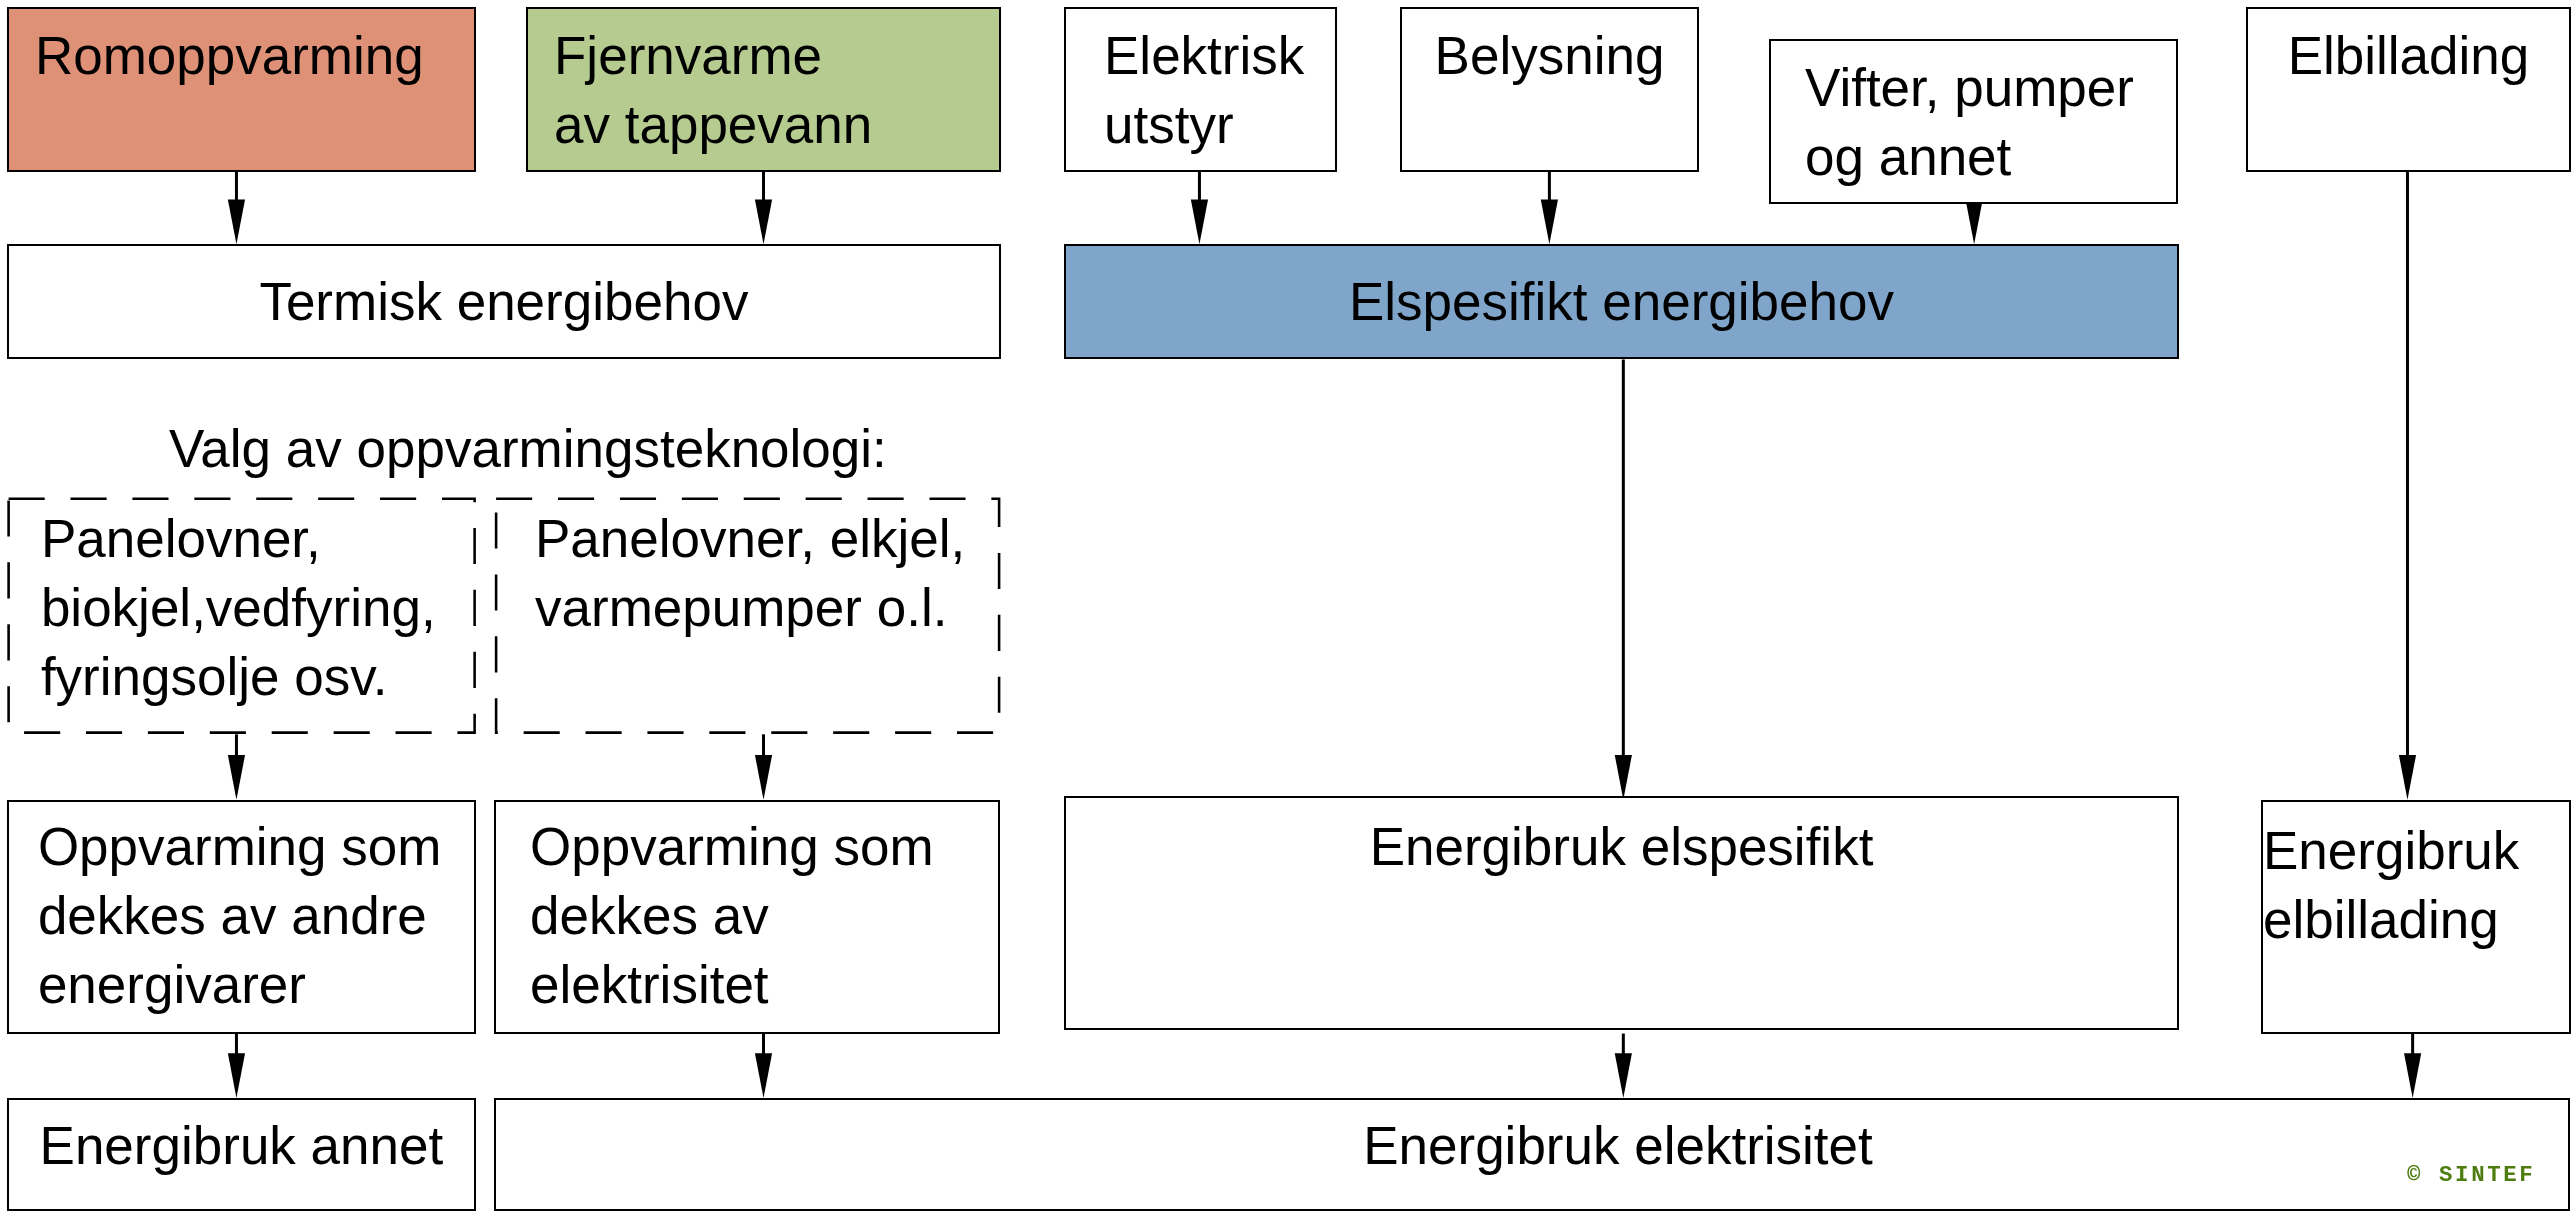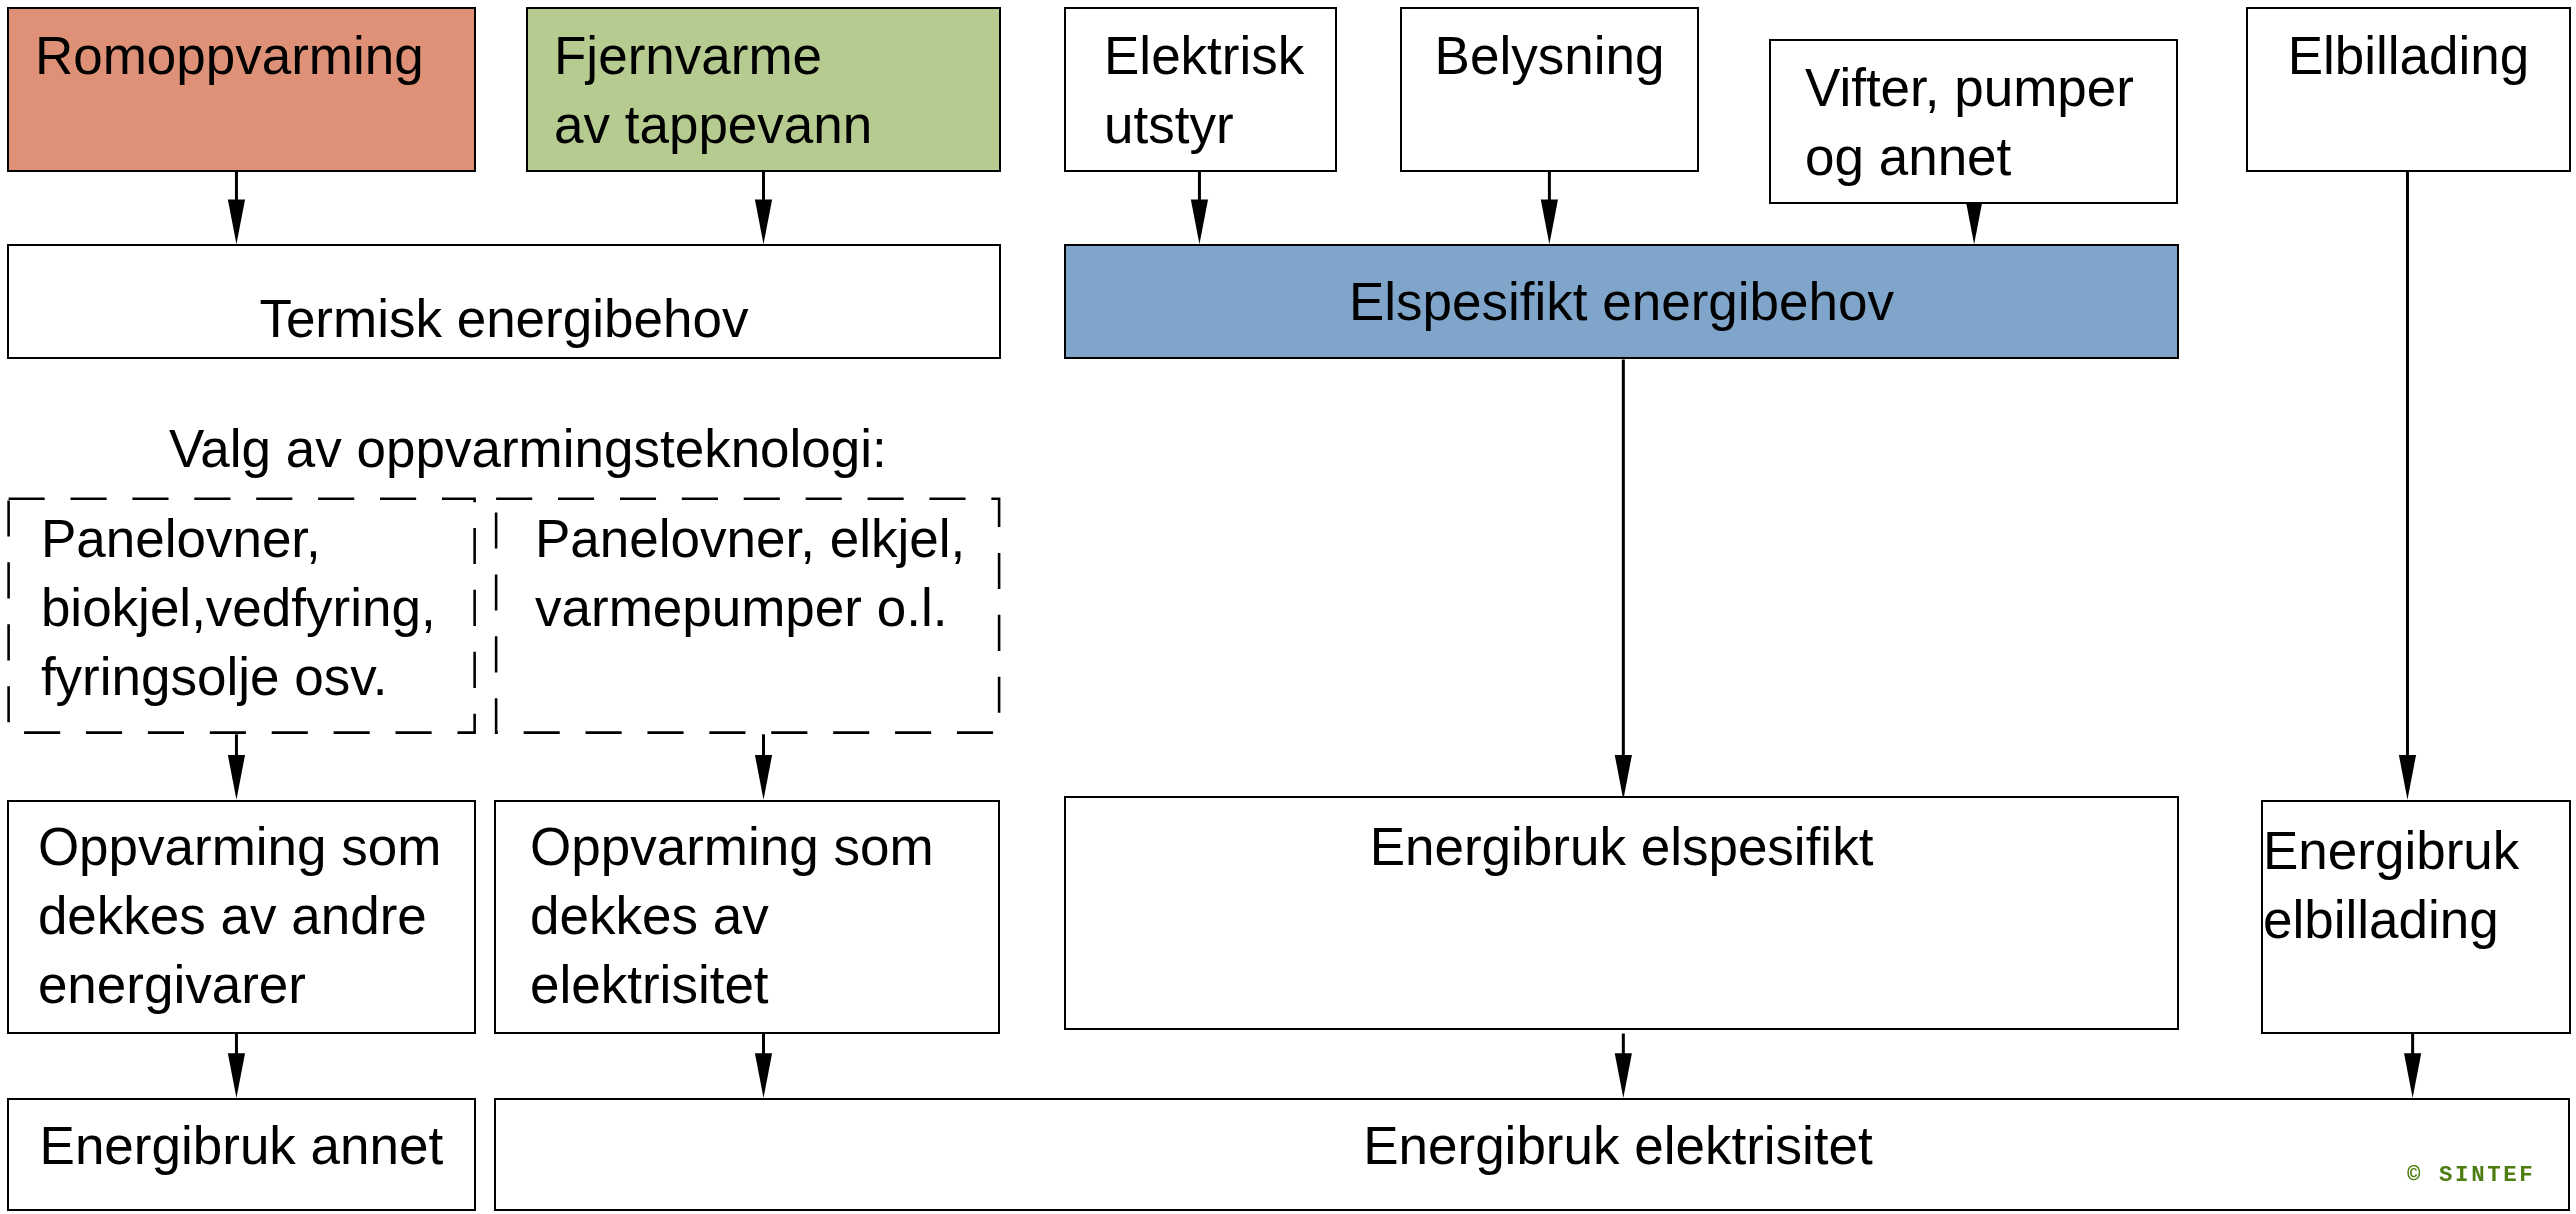--- a/index.html
+++ b/index.html
@@ -13,21 +13,21 @@
   .box{position:absolute;border:2.6px solid #000;box-sizing:border-box;background:#fff;
        font-size:53px;line-height:69px;}
   .ln{white-space:nowrap;}
   .nobord{border:none;background:transparent;}
   .b-rom{left:6.9px;top:6.9px;width:469px;height:165px;padding:12px 0 0 26px;}
   .b-tap{left:526px;top:6.9px;width:475px;height:165px;padding:12px 0 0 26px;}
   .b-elek{left:1064px;top:6.9px;width:273px;height:165px;padding:12px 0 0 38px;}
   .b-bely{left:1400px;top:6.9px;width:299px;height:165px;padding-top:12px;text-align:center;}
   .b-vift{left:1769px;top:6.9px;width:409px;height:165px;padding:12px 0 0 34px;margin-top:32px;}
   .b-elbil{left:2246px;top:6.9px;width:325px;height:165px;padding-top:12px;text-align:center;}
-  .b-term{left:6.9px;top:244px;width:994px;height:115px;padding-top:38px;text-align:center;}
+  .b-term{left:6.9px;top:244px;width:994px;height:115px;padding-top:21px;text-align:center;}
   .b-elsp{left:1064px;top:244px;width:1115px;height:115px;padding-top:20.6px;text-align:center;}
   .heading{position:absolute;left:6.9px;top:414px;width:994px;padding-left:24px;
            text-align:center;font-size:53px;line-height:69px;white-space:nowrap;}
   .b-fjern{left:6.9px;top:497px;width:469px;height:237px;padding:6.9px 0 0 34px;}
   .b-panel{left:494px;top:497px;width:506px;height:237px;padding:6.9px 0 0 41px;}
   .b-oppandre{left:6.9px;top:800px;width:469px;height:234px;padding:10.3px 0 0 29px;}
   .b-oppel{left:494px;top:800px;width:506px;height:234px;padding:10.3px 0 0 34px;}
   .b-enelsp{left:1064px;top:796px;width:1115px;height:234px;padding-top:13.8px;text-align:center;}
   .b-enelbil{left:2261px;top:800px;width:310px;height:234px;padding-top:13.8px;text-align:left;}
   .b-enannet{left:6.9px;top:1098px;width:469px;height:113px;padding-top:11.2px;text-align:center;}

